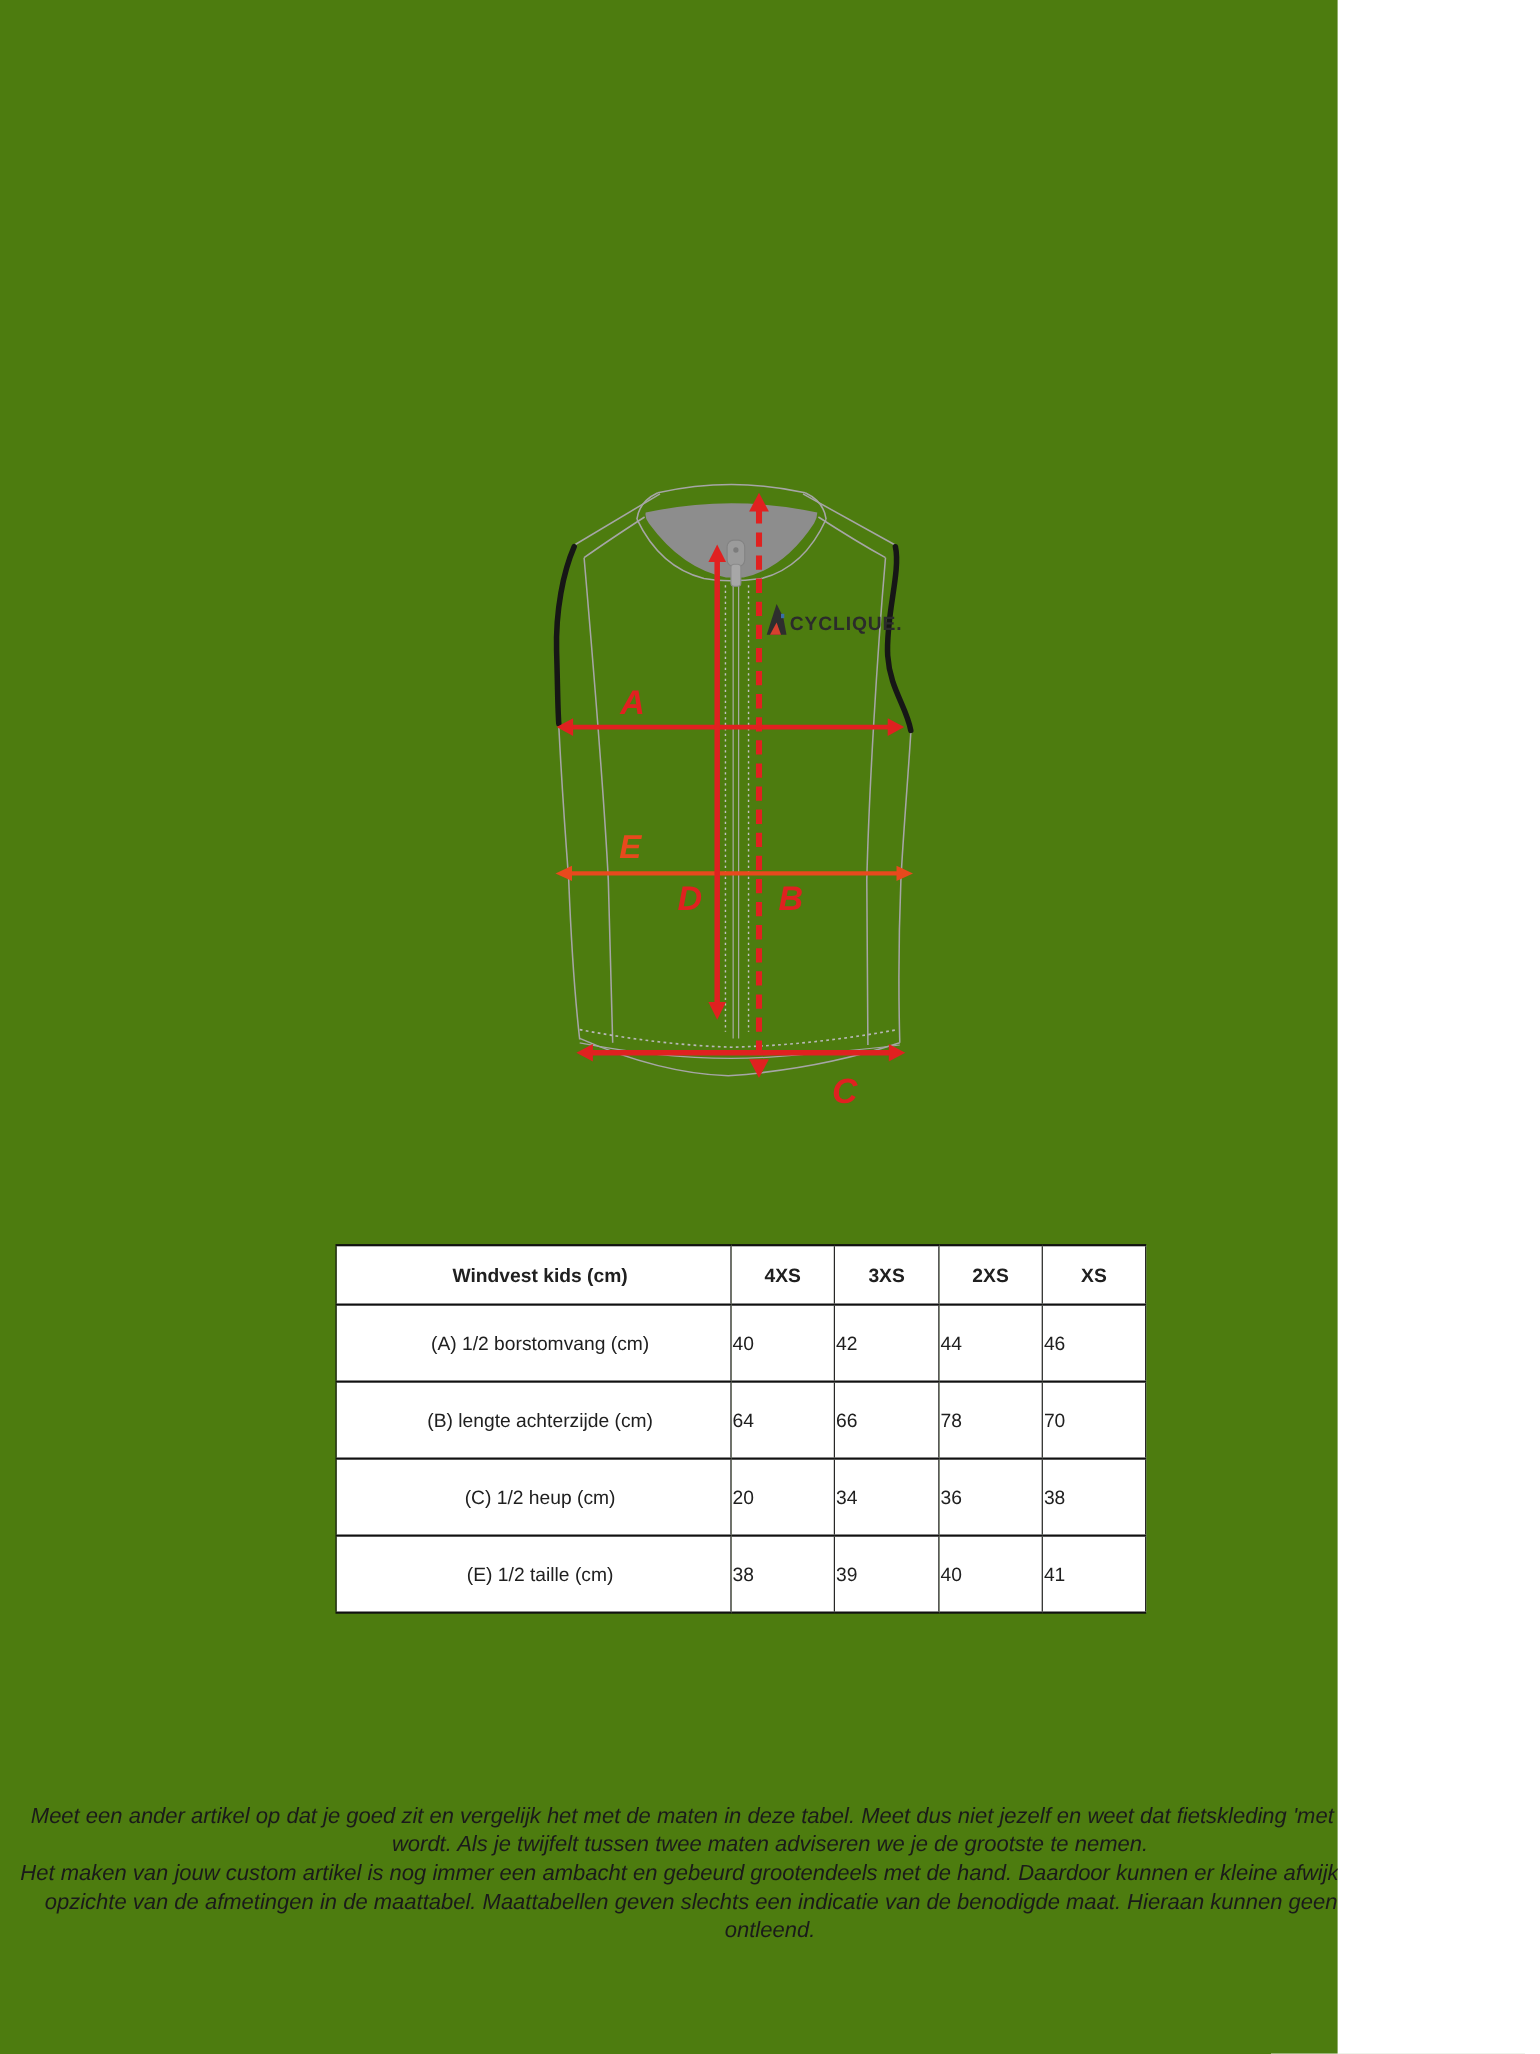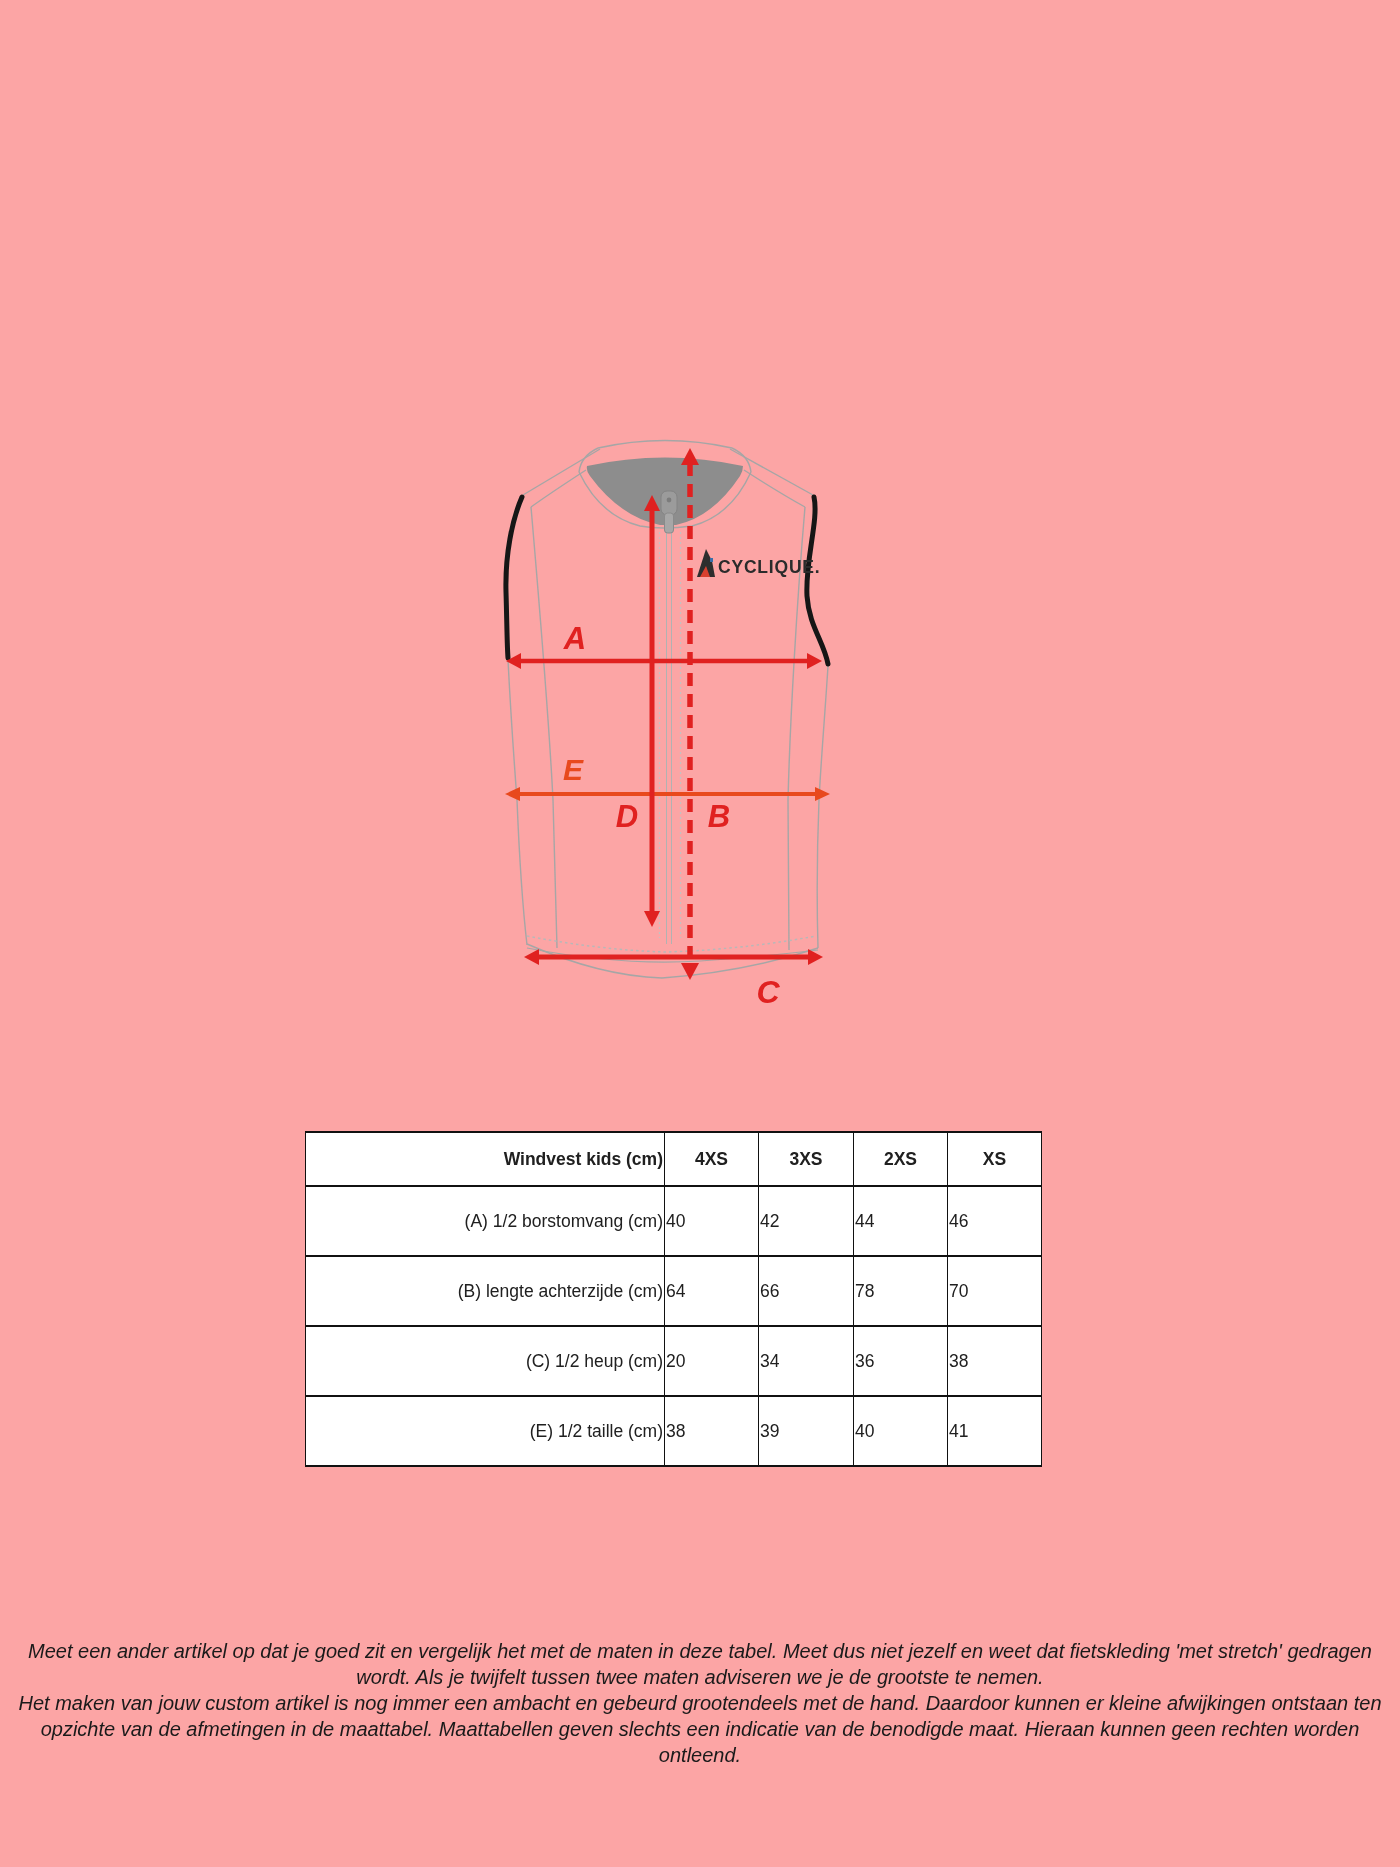--- a/index.html
+++ b/index.html
@@ -1,19 +1,19 @@
 <!DOCTYPE html>
 <html><head>
 <meta charset="utf-8">
 <style>
   html,body { margin:0; padding:0; background:#ffffff; }
   .page {
     position:relative;
-    width:1400px; height:1867px;
-    background:#fca5a5;
+    width:1216px; height:1867px;
+    background:#4d7c0f;
     font-family:"Liberation Sans", sans-serif;
     color:#1c1c1c;
     overflow:hidden;
   }
 
   
   .vest-svg { position:absolute; left:490px; top:430px; width:360px; height:590px; }
 
   
   .size-table {
@@ -21,21 +21,21 @@
     border-collapse:collapse; table-layout:fixed;
     font-size:17.5px; color:#202020;
   }
   .size-table th, .size-table td {
     border-left:1.5px solid #111; border-right:1.5px solid #111;
     border-top:2.5px solid #111; border-bottom:2.5px solid #111;
     background:#fff; vertical-align:middle;
   }
   .size-table thead th { height:50px; font-weight:bold; text-align:center; }
   .size-table tbody td { height:66px; font-weight:normal; }
-  .size-table .lbl { text-align:right; padding-left:13px; }
+  .size-table .lbl { text-align:center; padding-left:13px; }
 
   
   .notes {
     position:absolute; left:12px; top:1638px; width:1376px;
     font-style:italic; font-size:20px; line-height:26px;
     text-align:center; color:#1a1a1a;
   }
   .notes p { margin:0; }
 </style>
 </head>

